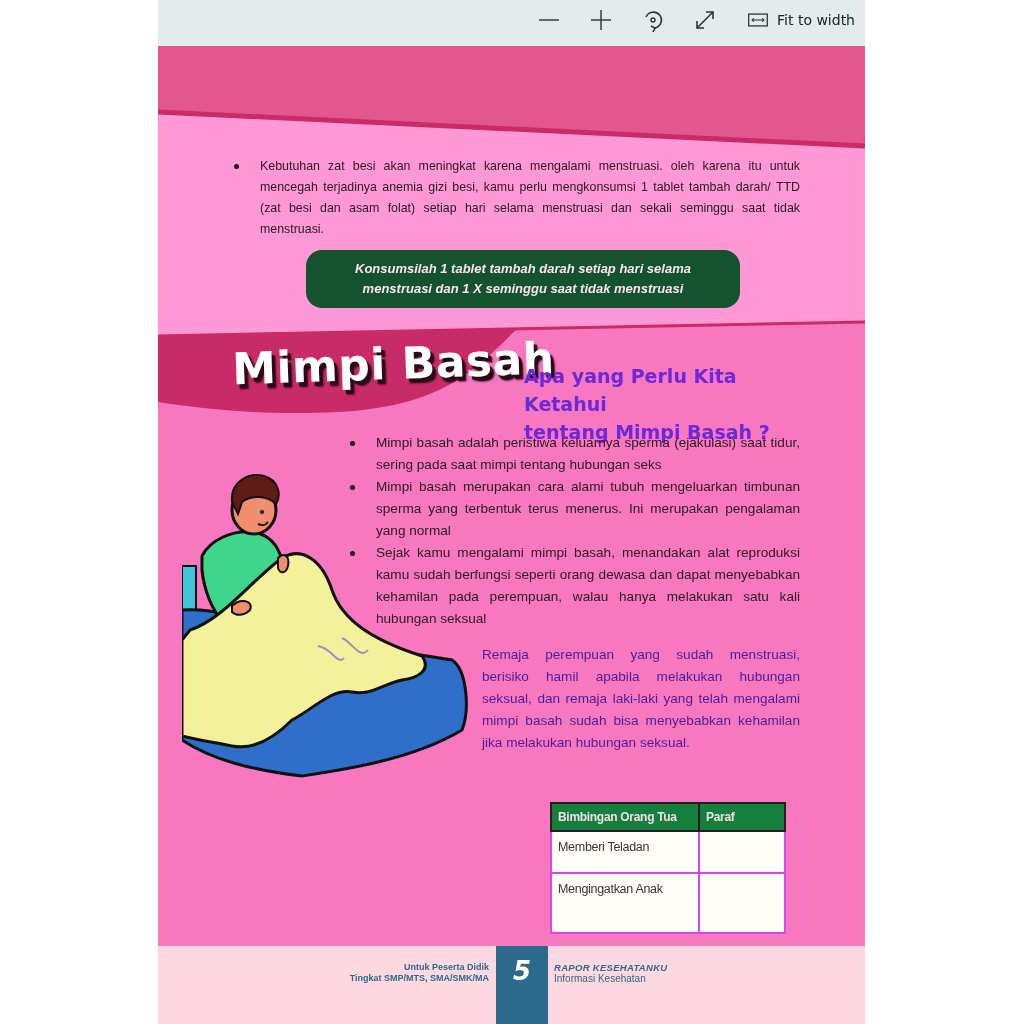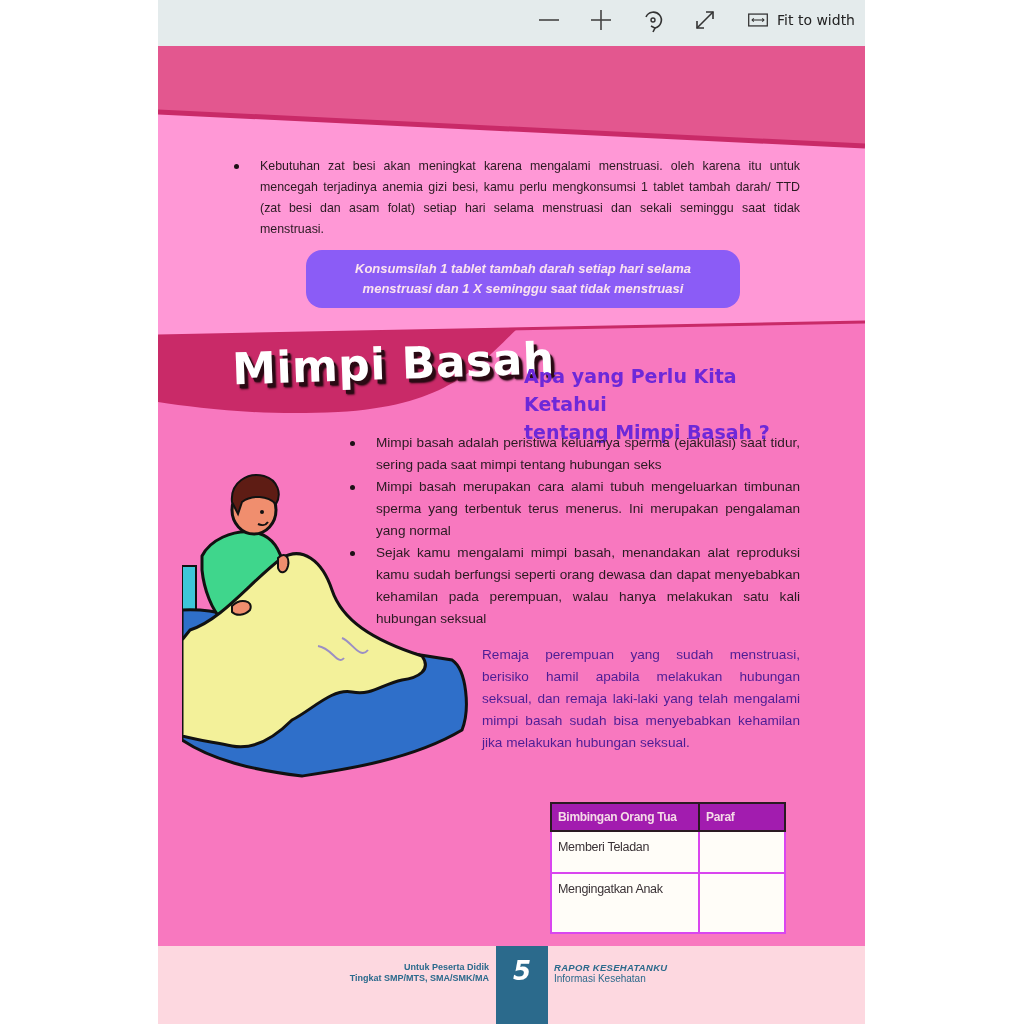--- a/index.html
+++ b/index.html
@@ -41,21 +41,21 @@
   .bullet-list { position: absolute; list-style: none; }
   .bullet-list li { position: relative; padding-left: 28px; color: #2a1a22; text-align: justify; }
   .bullet-list li::before {
     content: ""; position: absolute; left: 2px; width: 5px; height: 5px; border-radius: 50%;
     background: #1d1016;
   }
   .top-list { left: 74px; top: 110px; width: 568px; font-size: 12.4px; line-height: 21px; }
   .top-list li::before { top: 8px; }
 
   .callout {
-    position: absolute; background: #8b5cf6; color: #fbe3ef;
+    position: absolute; background: #14532d; color: #fbe3ef;
     font-style: italic; font-weight: bold; text-align: center; border-radius: 16px;
   }
   .callout-top { left: 148px; top: 204px; width: 434px; height: 58px; font-size: 13px; line-height: 20px; padding-top: 9px; }
 
   .section-title {
     position: absolute; left: 74px; top: 292px; font-family: "DejaVu Sans", sans-serif;
     font-size: 44px; font-weight: bold; color: #fff; letter-spacing: 0.5px;
     text-shadow: 3px 4px 0 #2a0a14, 4px 5px 2px #2a0a14;
     transform: rotate(-2deg);
   }
@@ -75,21 +75,21 @@
 
   .illustration { position: absolute; left: 24px; top: 424px; width: 288px; height: 310px; }
 
   .callout-bottom { left: 88px; top: 740px; width: 222px; height: 144px; font-size: 13.4px; line-height: 19px; padding-top: 14px; }
 
   .guide-table {
     position: absolute; left: 392px; top: 756px; width: 236px; border-collapse: collapse;
     border: 2px solid #2a1a22; background: #fffdf8;
   }
   .guide-table th {
-    background: #a21caf; color: #f5dbe7; font-size: 12px; font-weight: bold; text-align: left;
+    background: #15803d; color: #f5dbe7; font-size: 12px; font-weight: bold; text-align: left;
     padding: 5px 6px; height: 28px; border: 2px solid #2a1a22; letter-spacing: -0.3px;
   }
   .guide-table td {
     font-size: 12.5px; color: #3a3236; vertical-align: top; padding: 8px 6px;
     border: 2px solid #d946ef; height: 42px; letter-spacing: -0.3px;
   }
   .guide-table tr.r2 td { height: 60px; border-radius: 30px; }
   .guide-table .col1 { width: 148px; }
 
   .footer-left {

